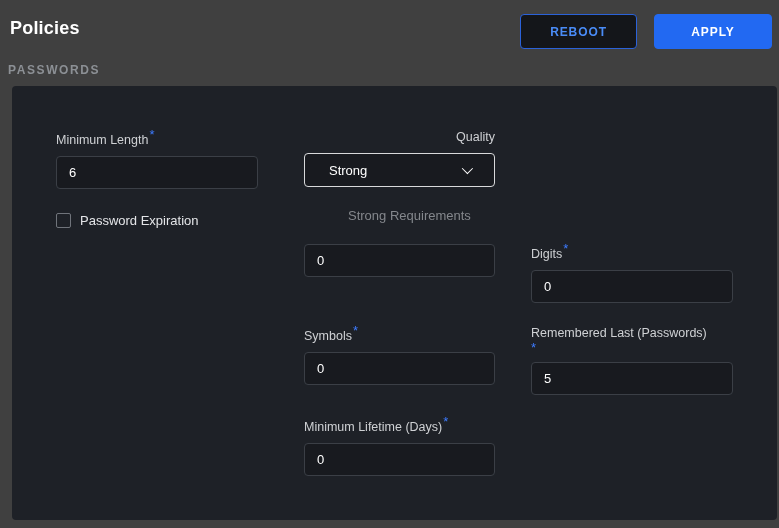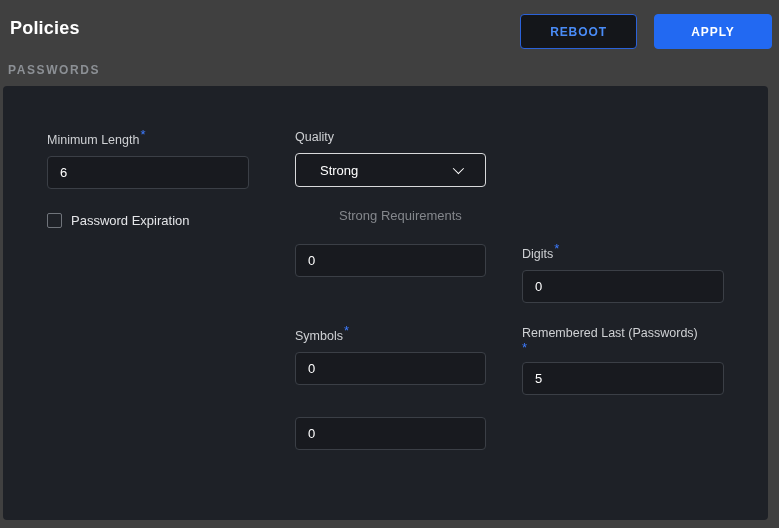--- a/index.html
+++ b/index.html
@@ -44,21 +44,21 @@
   }
 
   .section-label {
     position: absolute; left: 8px; top: 63px;
     font-size: 12px; font-weight: 600; letter-spacing: 1.6px;
     color: #8c9095;
   }
 
   
   .panel {
-    position: absolute; left: 3px; top: 86px;
+    position: absolute; left: 12px; top: 86px;
     width: 765px; height: 434px;
     background: #1e2127; border-radius: 4px;
   }
 
   .field { position: absolute; }
   .field-label {
     font-size: 12.5px; color: #cfd1d4;
     margin-bottom: 8px; line-height: 15px;
   }
   .req {
@@ -120,21 +120,21 @@
 
   <div class="section-label">PASSWORDS</div>
 
   <section class="panel">
 
     <div class="field" style="left:44px; top:44px; width:202px;">
       <div class="field-label"><span>Minimum Length</span><span class="req">*</span></div>
       <input class="text-input" type="text" value="6" style="">
     </div>
 
-    <div class="field" style="left:292px; top:44px; width:191px;">
+    <div class="field" style="left:292px; top:44px; width:191px;text-align:right;">
       <div class="field-label"><span>Quality</span></div>
       <div class="select">
         <span>Strong</span>
         <span class="chevron"></span>
       </div>
     </div>
 
     <label class="checkbox-row" style="left:44px; top:127px;">
       <span class="checkbox"></span>
       <span class="checkbox-label">Password Expiration</span>
@@ -155,17 +155,18 @@
       <div class="field-label"><span>Symbols</span><span class="req">*</span></div>
       <input class="text-input" type="text" value="0" style="">
     </div>
 
     <div class="field" style="left:519px; top:240px; width:202px;">
       <div class="field-label"><span>Remembered Last (Passwords)</span><span class="req req-block">*</span></div>
       <input class="text-input" type="text" value="5" style="">
     </div>
 
     <div class="field" style="left:292px; top:331px; width:191px;">
+      <div class="field-label"><span>Minimum Lifetime (Days)</span><span class="req">*</span></div>
       <input class="text-input" type="text" value="0" style="">
     </div>
 
   </section>
 </div>
 
 </body></html>

